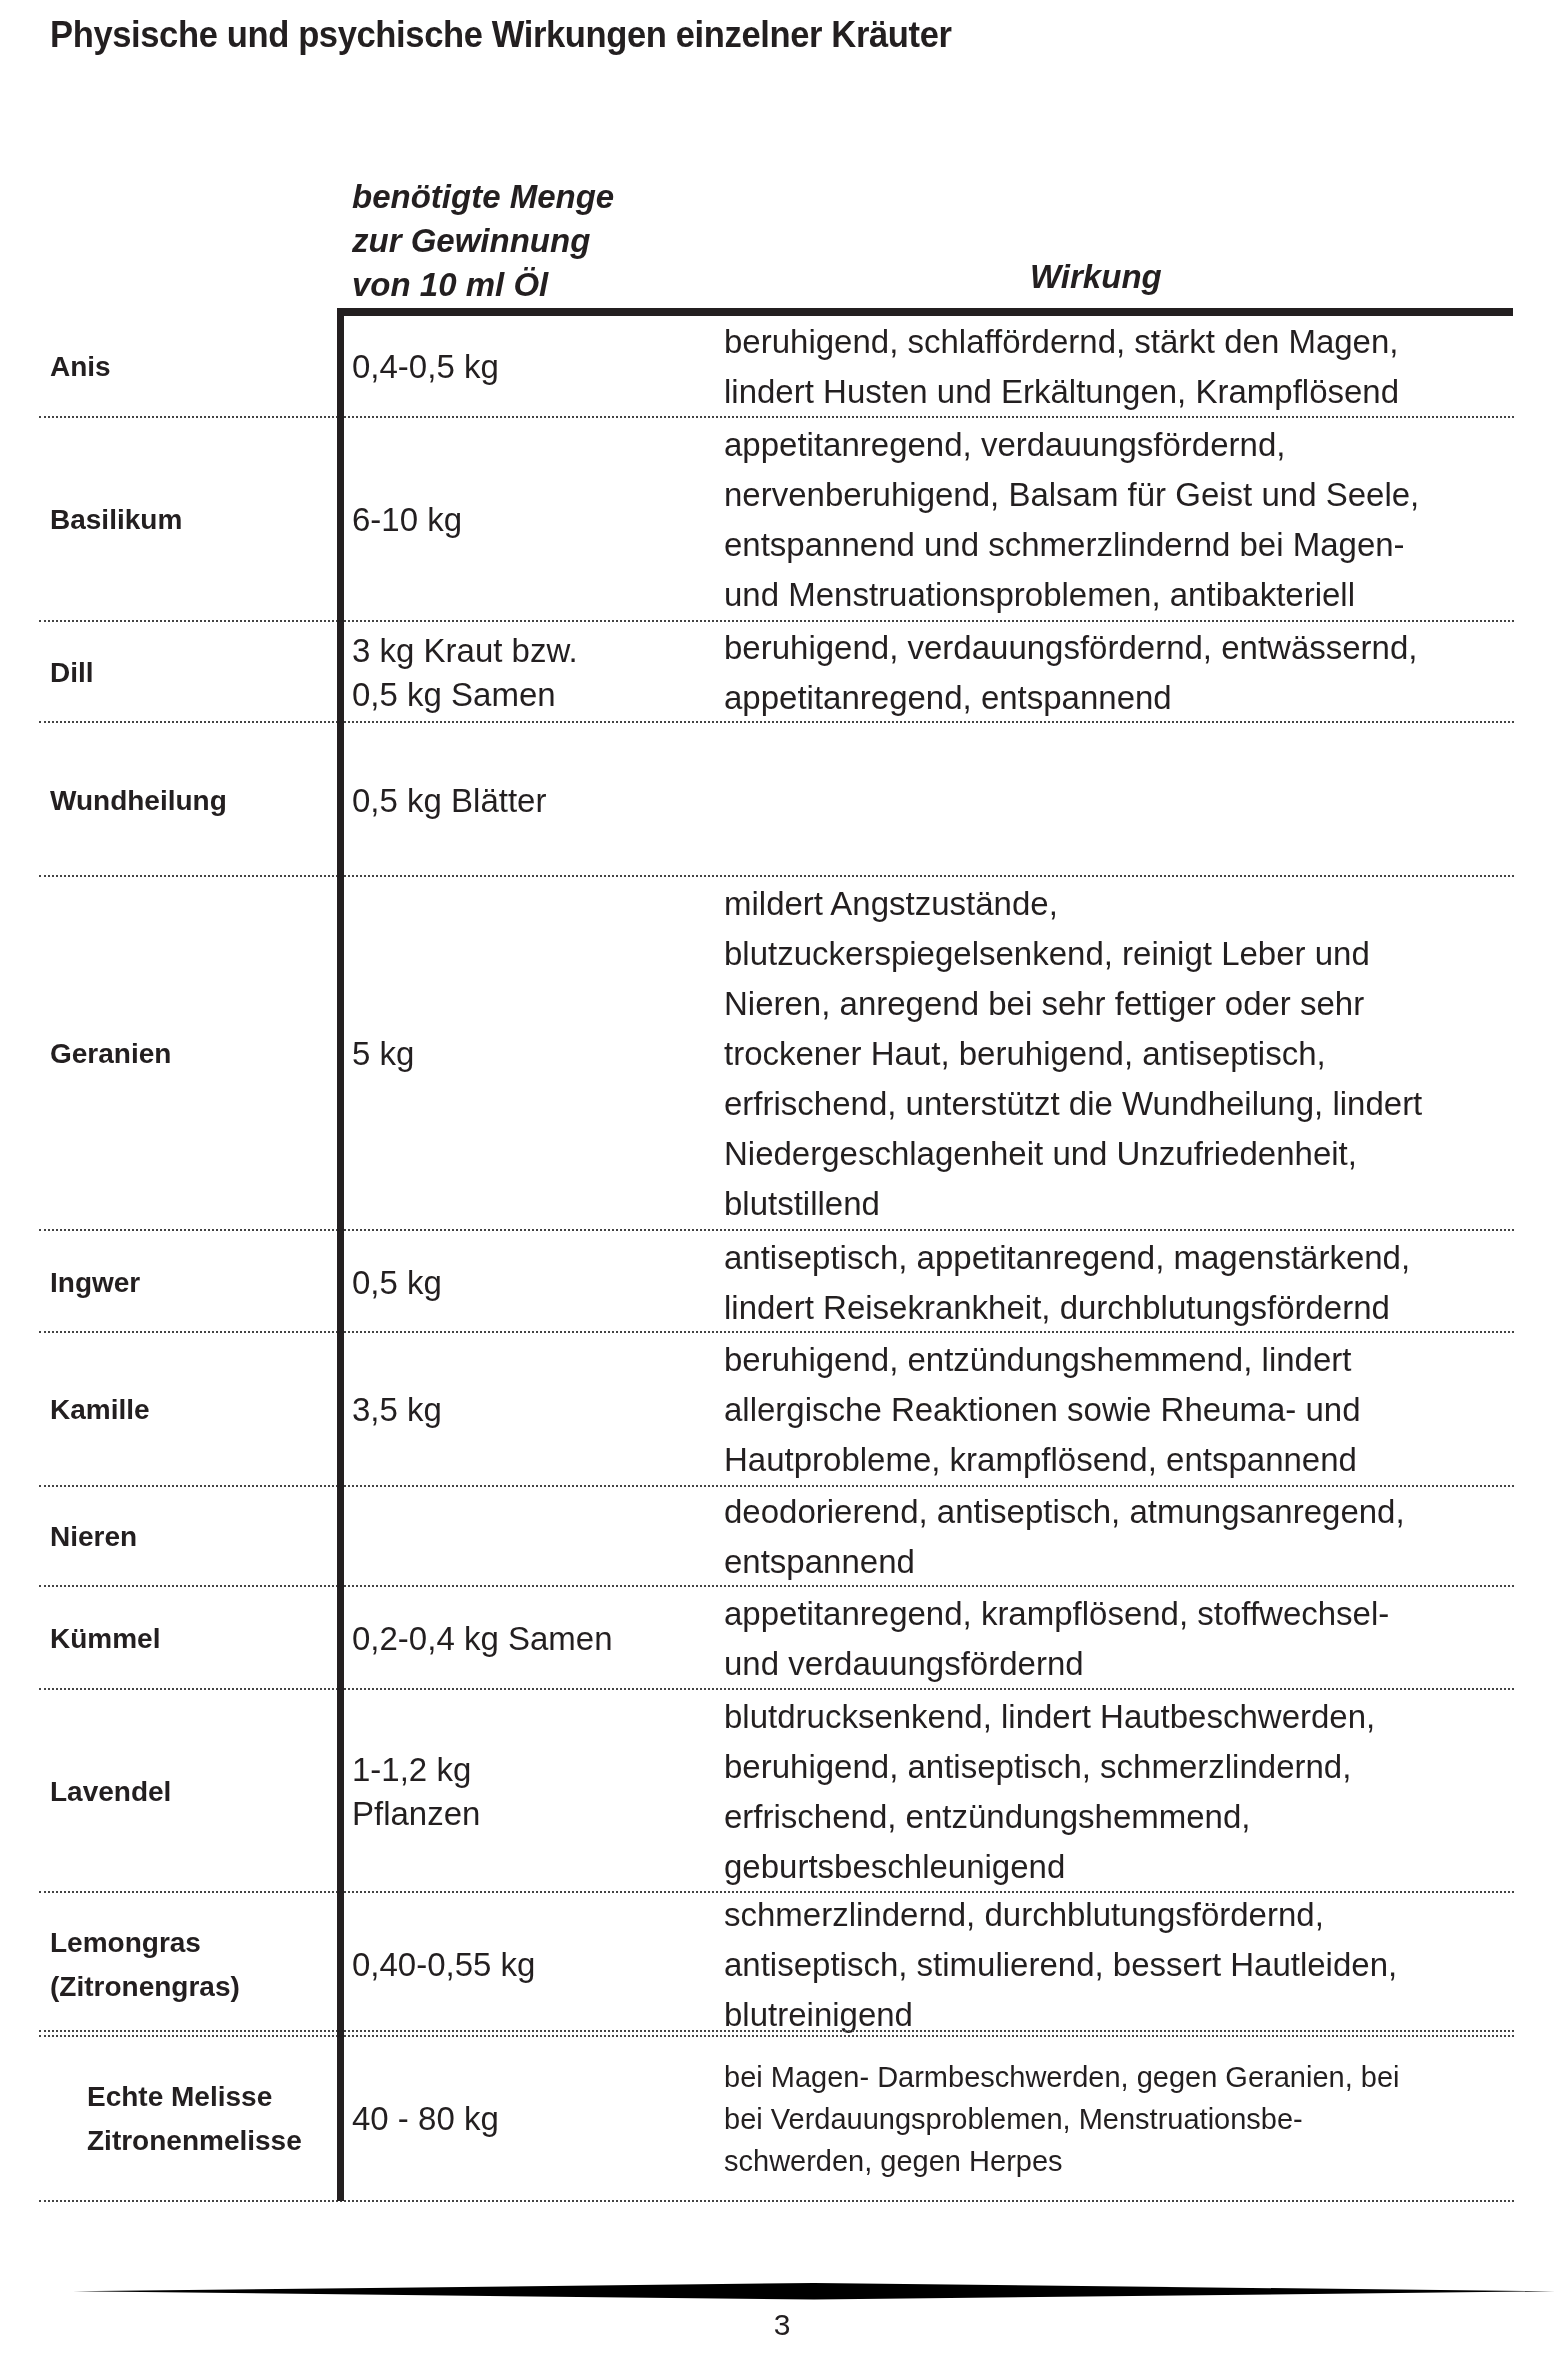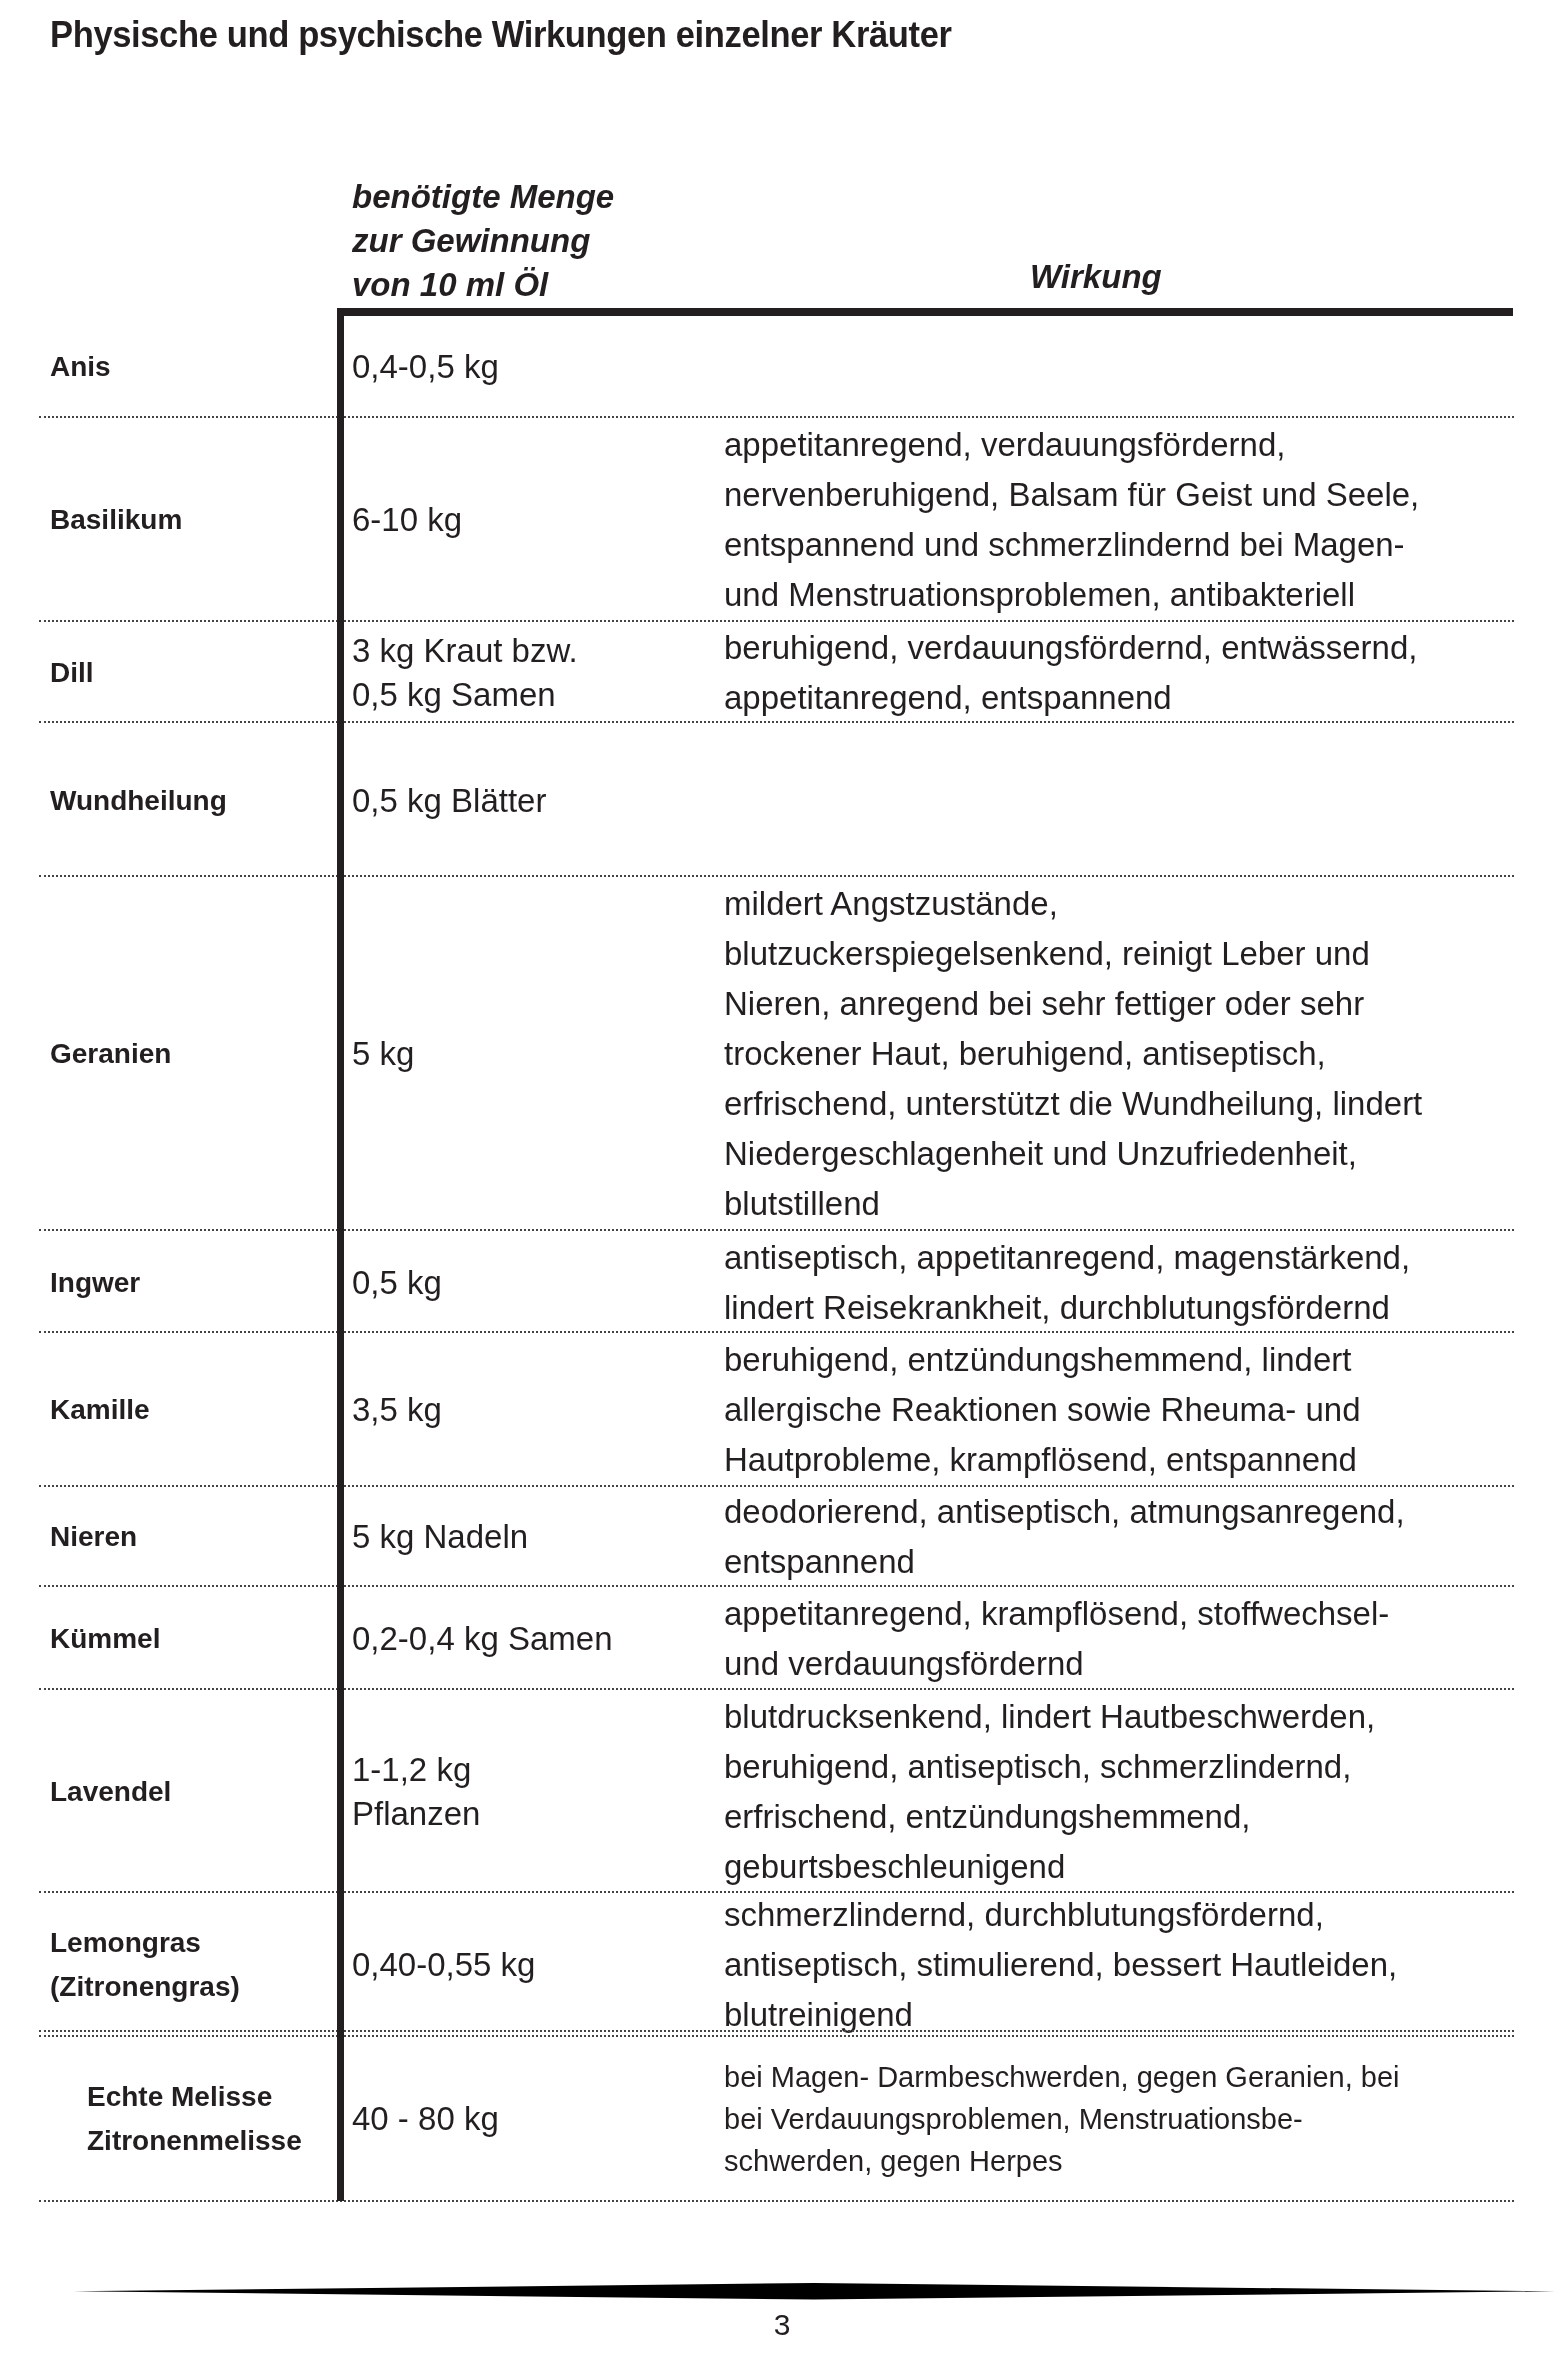--- a/index.html
+++ b/index.html
@@ -37,20 +37,22 @@
 zur Gewinnung
 von 10 ml Öl</div>
 <div class="hdr-effect">Wirkung</div>
 
 <div class="top-rule"></div>
 
 <div>
   <div class="row" style="top:315px;height:103px;">
     <div class="herb">Anis</div>
     <div class="amount">0,4-0,5 kg</div>
+    <div class="effect">beruhigend, schlaffördernd, stärkt den Magen,
+lindert Husten und Erkältungen, Krampflösend</div>
     <div class="sep"></div>
   </div>
   <div class="row" style="top:418px;height:204px;">
     <div class="herb">Basilikum</div>
     <div class="amount">6-10 kg</div>
     <div class="effect">appetitanregend, verdauungsfördernd,
 nervenberuhigend, Balsam für Geist und Seele,
 entspannend und schmerzlindernd bei Magen-
 und Menstruationsproblemen, antibakteriell</div>
     <div class="sep"></div>
@@ -90,21 +92,20 @@
   <div class="row" style="top:1333px;height:154px;">
     <div class="herb">Kamille</div>
     <div class="amount">3,5 kg</div>
     <div class="effect">beruhigend, entzündungshemmend, lindert
 allergische Reaktionen sowie Rheuma- und
 Hautprobleme, krampflösend, entspannend</div>
     <div class="sep"></div>
   </div>
   <div class="row" style="top:1487px;height:100px;">
     <div class="herb">Nieren</div>
-    <div class="amount">5 kg Nadeln</div>
     <div class="effect">deodorierend, antiseptisch, atmungsanregend,
 entspannend</div>
     <div class="sep"></div>
   </div>
   <div class="row" style="top:1587px;height:103px;">
     <div class="herb">Kümmel</div>
     <div class="amount">0,2-0,4 kg Samen</div>
     <div class="effect">appetitanregend, krampflösend, stoffwechsel-
 und verdauungsfördernd</div>
     <div class="sep"></div>

